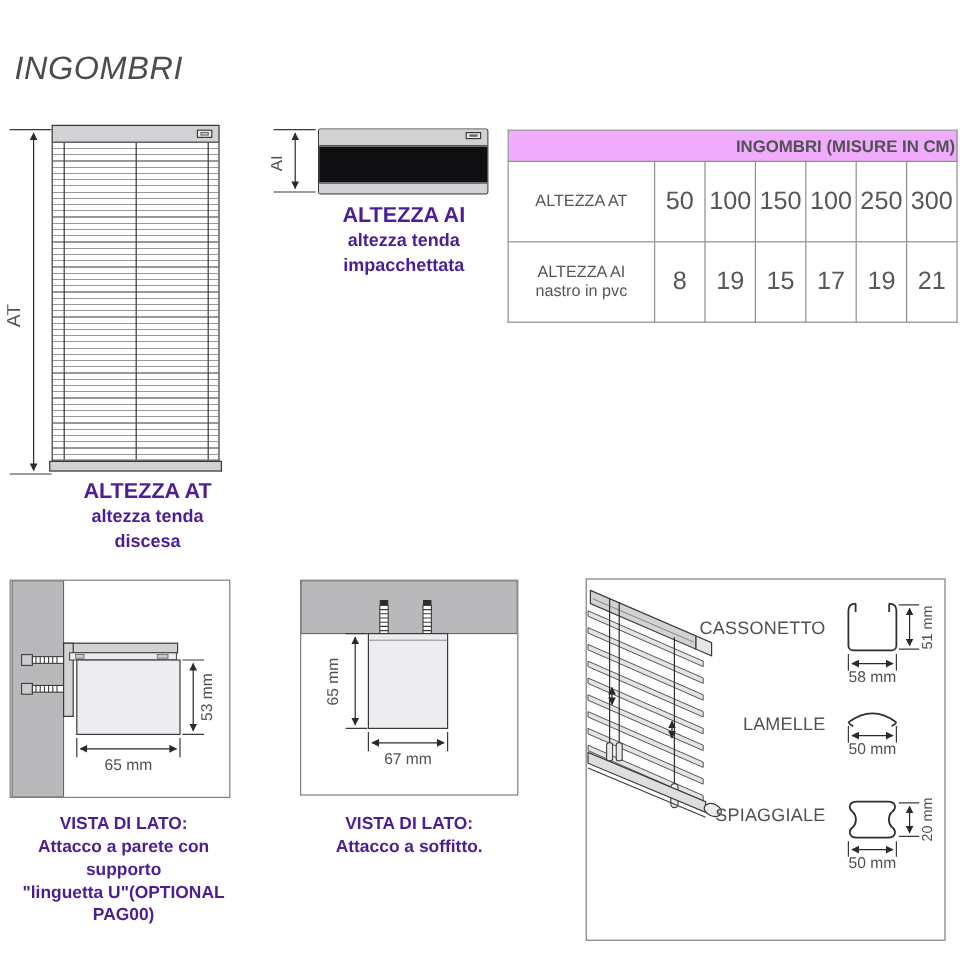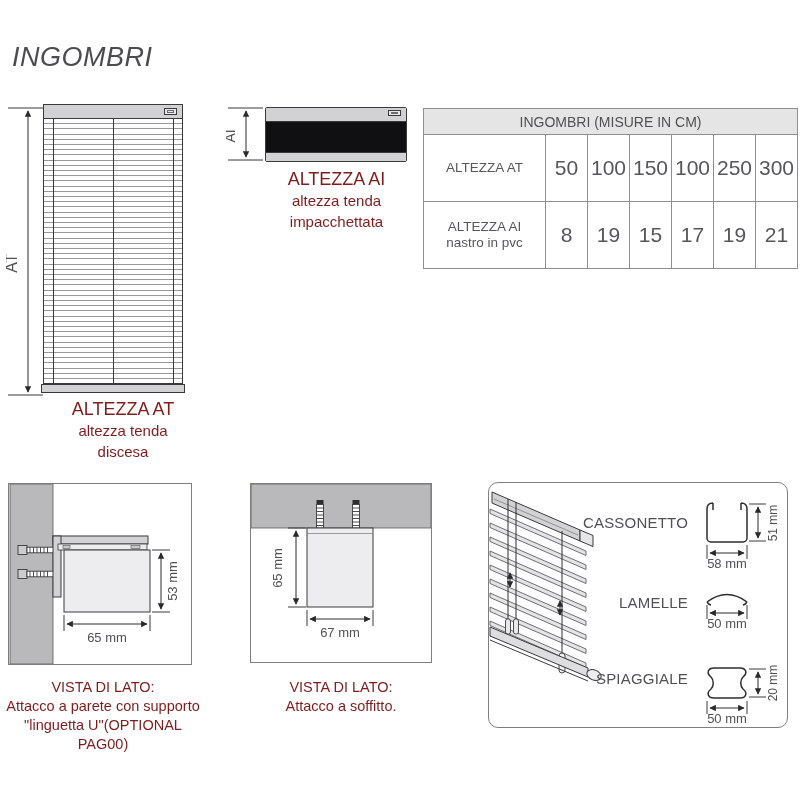--- a/index.html
+++ b/index.html
@@ -18,30 +18,30 @@
          background:repeating-linear-gradient(to bottom,#ffffff 0px,#ffffff 4.2px,#98989b 4.2px,#98989b 5.2px);}
   .tape{position:absolute;top:0;bottom:0;width:1px;background:#3a3a3c;}
   .rail-bottom{height:9px;width:144px;margin-left:-2px;box-sizing:border-box;}
   
   .blind-ai{position:absolute;left:265px;top:107px;width:142px;border:1px solid #3a3a3c;
             border-radius:2px;box-sizing:border-box;}
   .ai-top{height:13px;background:#d2d2d4;border-bottom:1px solid #3a3a3c;position:relative;}
   .ai-black{height:30px;background:#101012;}
   .ai-bottom{height:8px;background:#d2d2d4;border-top:1px solid #3a3a3c;}
   
-  .cap{position:absolute;text-align:center;color:#7f1d1d;}
+  .cap{position:absolute;text-align:center;color:#4c1d95;font-weight:bold;}
   .cap .l1{font-size:18px;line-height:22px;}
   .cap .l2{font-size:15px;line-height:21px;}
   .smallcap .l2{font-size:14.5px;line-height:19px;}
   .cap p{margin:0;}
   
   table.ing{position:absolute;left:423px;top:108px;width:375px;border-collapse:collapse;
             table-layout:fixed;color:#57575a;}
   table.ing th,table.ing td{border:1px solid #8f8f92;text-align:center;vertical-align:middle;}
-  table.ing thead th{height:23px;background:#e5e5e5;font-weight:normal;font-size:14px;color:#515154;}
+  table.ing thead th{height:23px;background:#f0abfc;font-weight:bold;font-size:14px;color:#515154;text-align:right;}
   td.lab{font-size:13.5px;line-height:16px;padding:0 8px;}
   td.val{font-size:21px;}
   tr.r1 td{height:64px;} tr.r2 td{height:64px;} tr.r3 td{height:66px;}
   
   .panel{position:absolute;border:1px solid #7f7f82;background:#fff;box-sizing:border-box;}
   svg text{fill:#515154;font-family:"Liberation Sans",sans-serif;}
   .dimtxt{font-size:13px;}
   .dimtxt-sm{font-size:12px;}
   .complabel{font-size:15px;letter-spacing:.2px;}
   .atlabel{font-size:16px;}
@@ -225,21 +225,21 @@
         <text class="dimtxt" x="89" y="153" text-anchor="middle">67 mm</text>
       </g>
     </svg>
   </div>
 
   <div class="cap smallcap" style="left:251px;top:678px;width:180px;">
     <p class="l2">VISTA DI LATO:</p>
     <p class="l2">Attacco a soffitto.</p>
   </div>
 
-  <div class="panel" style="left:488px;top:482px;width:300px;height:246px;border-radius:10px;">
+  <div class="panel" style="left:488px;top:482px;width:300px;height:302px;">
     <svg width="298" height="244" viewBox="0 0 298 244">
       <defs>
         <marker id="ar5" viewBox="0 0 10 10" refX="9" refY="5" markerWidth="6.5" markerHeight="6.5" orient="auto-start-reverse">
           <path d="M0,0 L10,5 L0,10 Z" fill="#2a2a2c"></path>
         </marker>
       </defs>
 
       <g>
         <polygon points="3,9 91,47 91,58 3,20" fill="#d2d2d4" stroke="#3a3a3c" stroke-width="1"></polygon>
         <line x1="5" y1="16" x2="89" y2="52" stroke="#77777a" stroke-width="0.7"></line>

